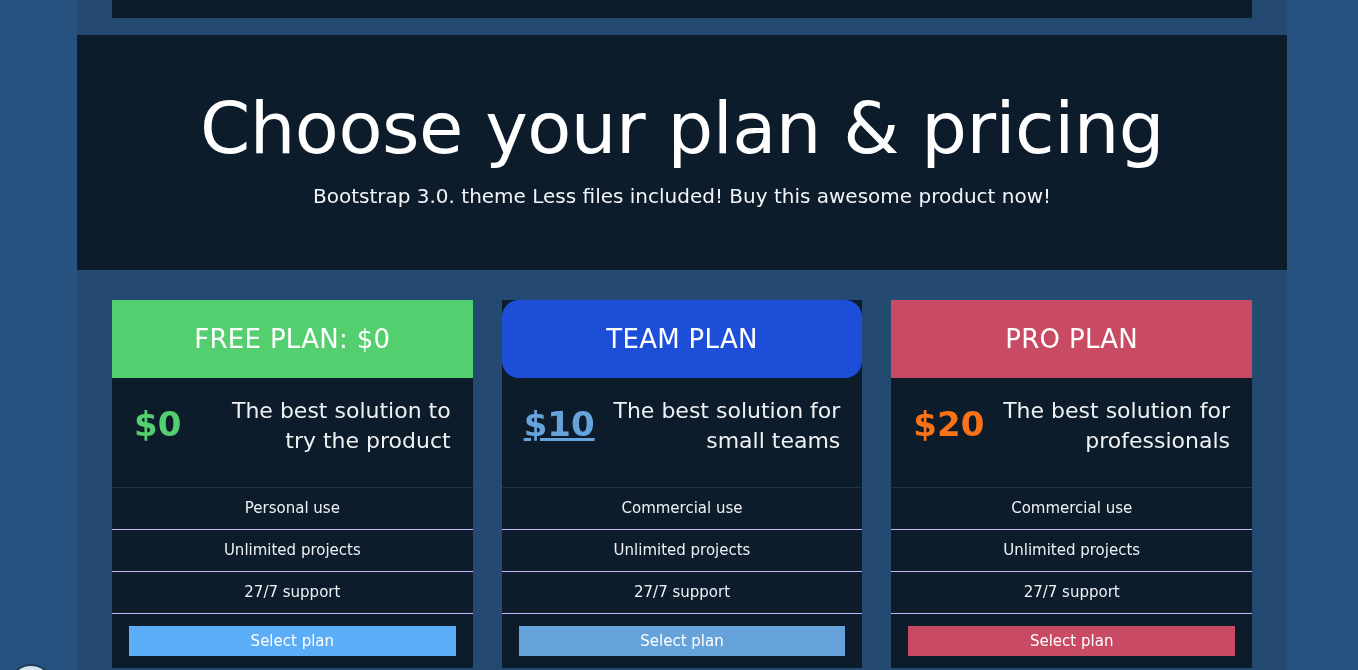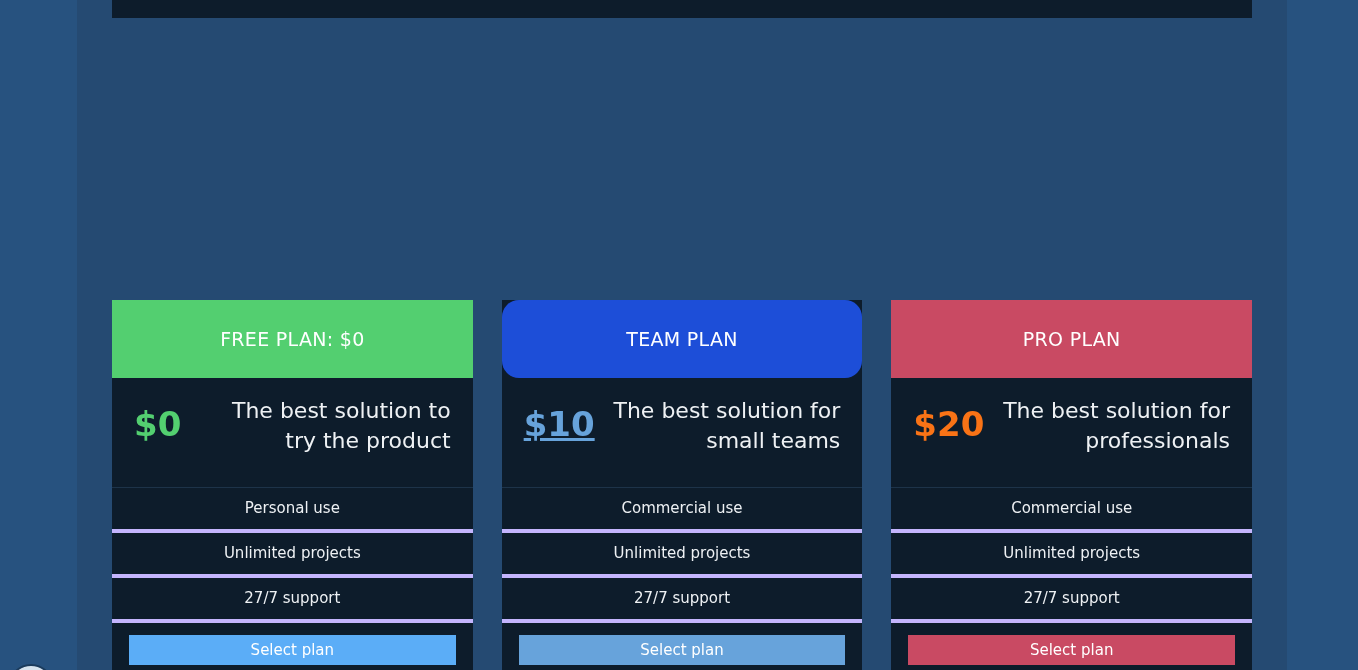--- a/index.html
+++ b/index.html
@@ -86,21 +86,21 @@
     background: #0d1c2b;
     padding-bottom: 12px;
     box-sizing: border-box;
   }
 
   .plan-header {
     height: 78px;
     display: flex;
     align-items: center;
     justify-content: center;
-    font-size: 19px;
+    font-size: 26px;
     font-weight: 400;
     color: #ffffff;
     letter-spacing: 0.3px;
     box-sizing: border-box;
   }
   .plan-header.green { background: #53cf70; }
   .plan-header.blue  { background: #1d4ed8; border-radius: 17px; }
   .plan-header.red   { background: #c94a63; }
 
   .plan-summary {
@@ -136,21 +136,21 @@
     list-style: none;
     margin: 0;
     padding: 0;
   }
   .plan-features li {
     height: 41px;
     line-height: 41px;
     text-align: center;
     font-size: 15px;
     color: #eef1f4;
-    border-bottom: 4px solid #c4b5fd;
+    border-bottom: 1px solid #c4b5fd;
   }
 
   .plan-cta-wrap {
     padding: 12px 17px 0 17px;
   }
   .select-plan-btn {
     display: block;
     width: 100%;
     height: 30px;
     line-height: 30px;
@@ -180,20 +180,24 @@
 </style>
 </head>
 <body>
 
 <div id="page-root">
 
   <div class="page-container"></div>
 
   <div class="top-dark-strip"></div>
 
+  <div class="hero">
+    <h1 class="hero-title">Choose your plan &amp; pricing</h1>
+    <p class="hero-subtitle">Bootstrap 3.0. theme Less files included! Buy this awesome product now!</p>
+  </div>
 
   <div class="pricing-row">
 
     <div class="plan-card">
       <div class="plan-header green">FREE PLAN: $0</div>
       <div class="plan-summary">
         <div class="plan-price green">$0</div>
         <div class="plan-desc">The best solution to try the product</div>
       </div>
       <ul class="plan-features">

